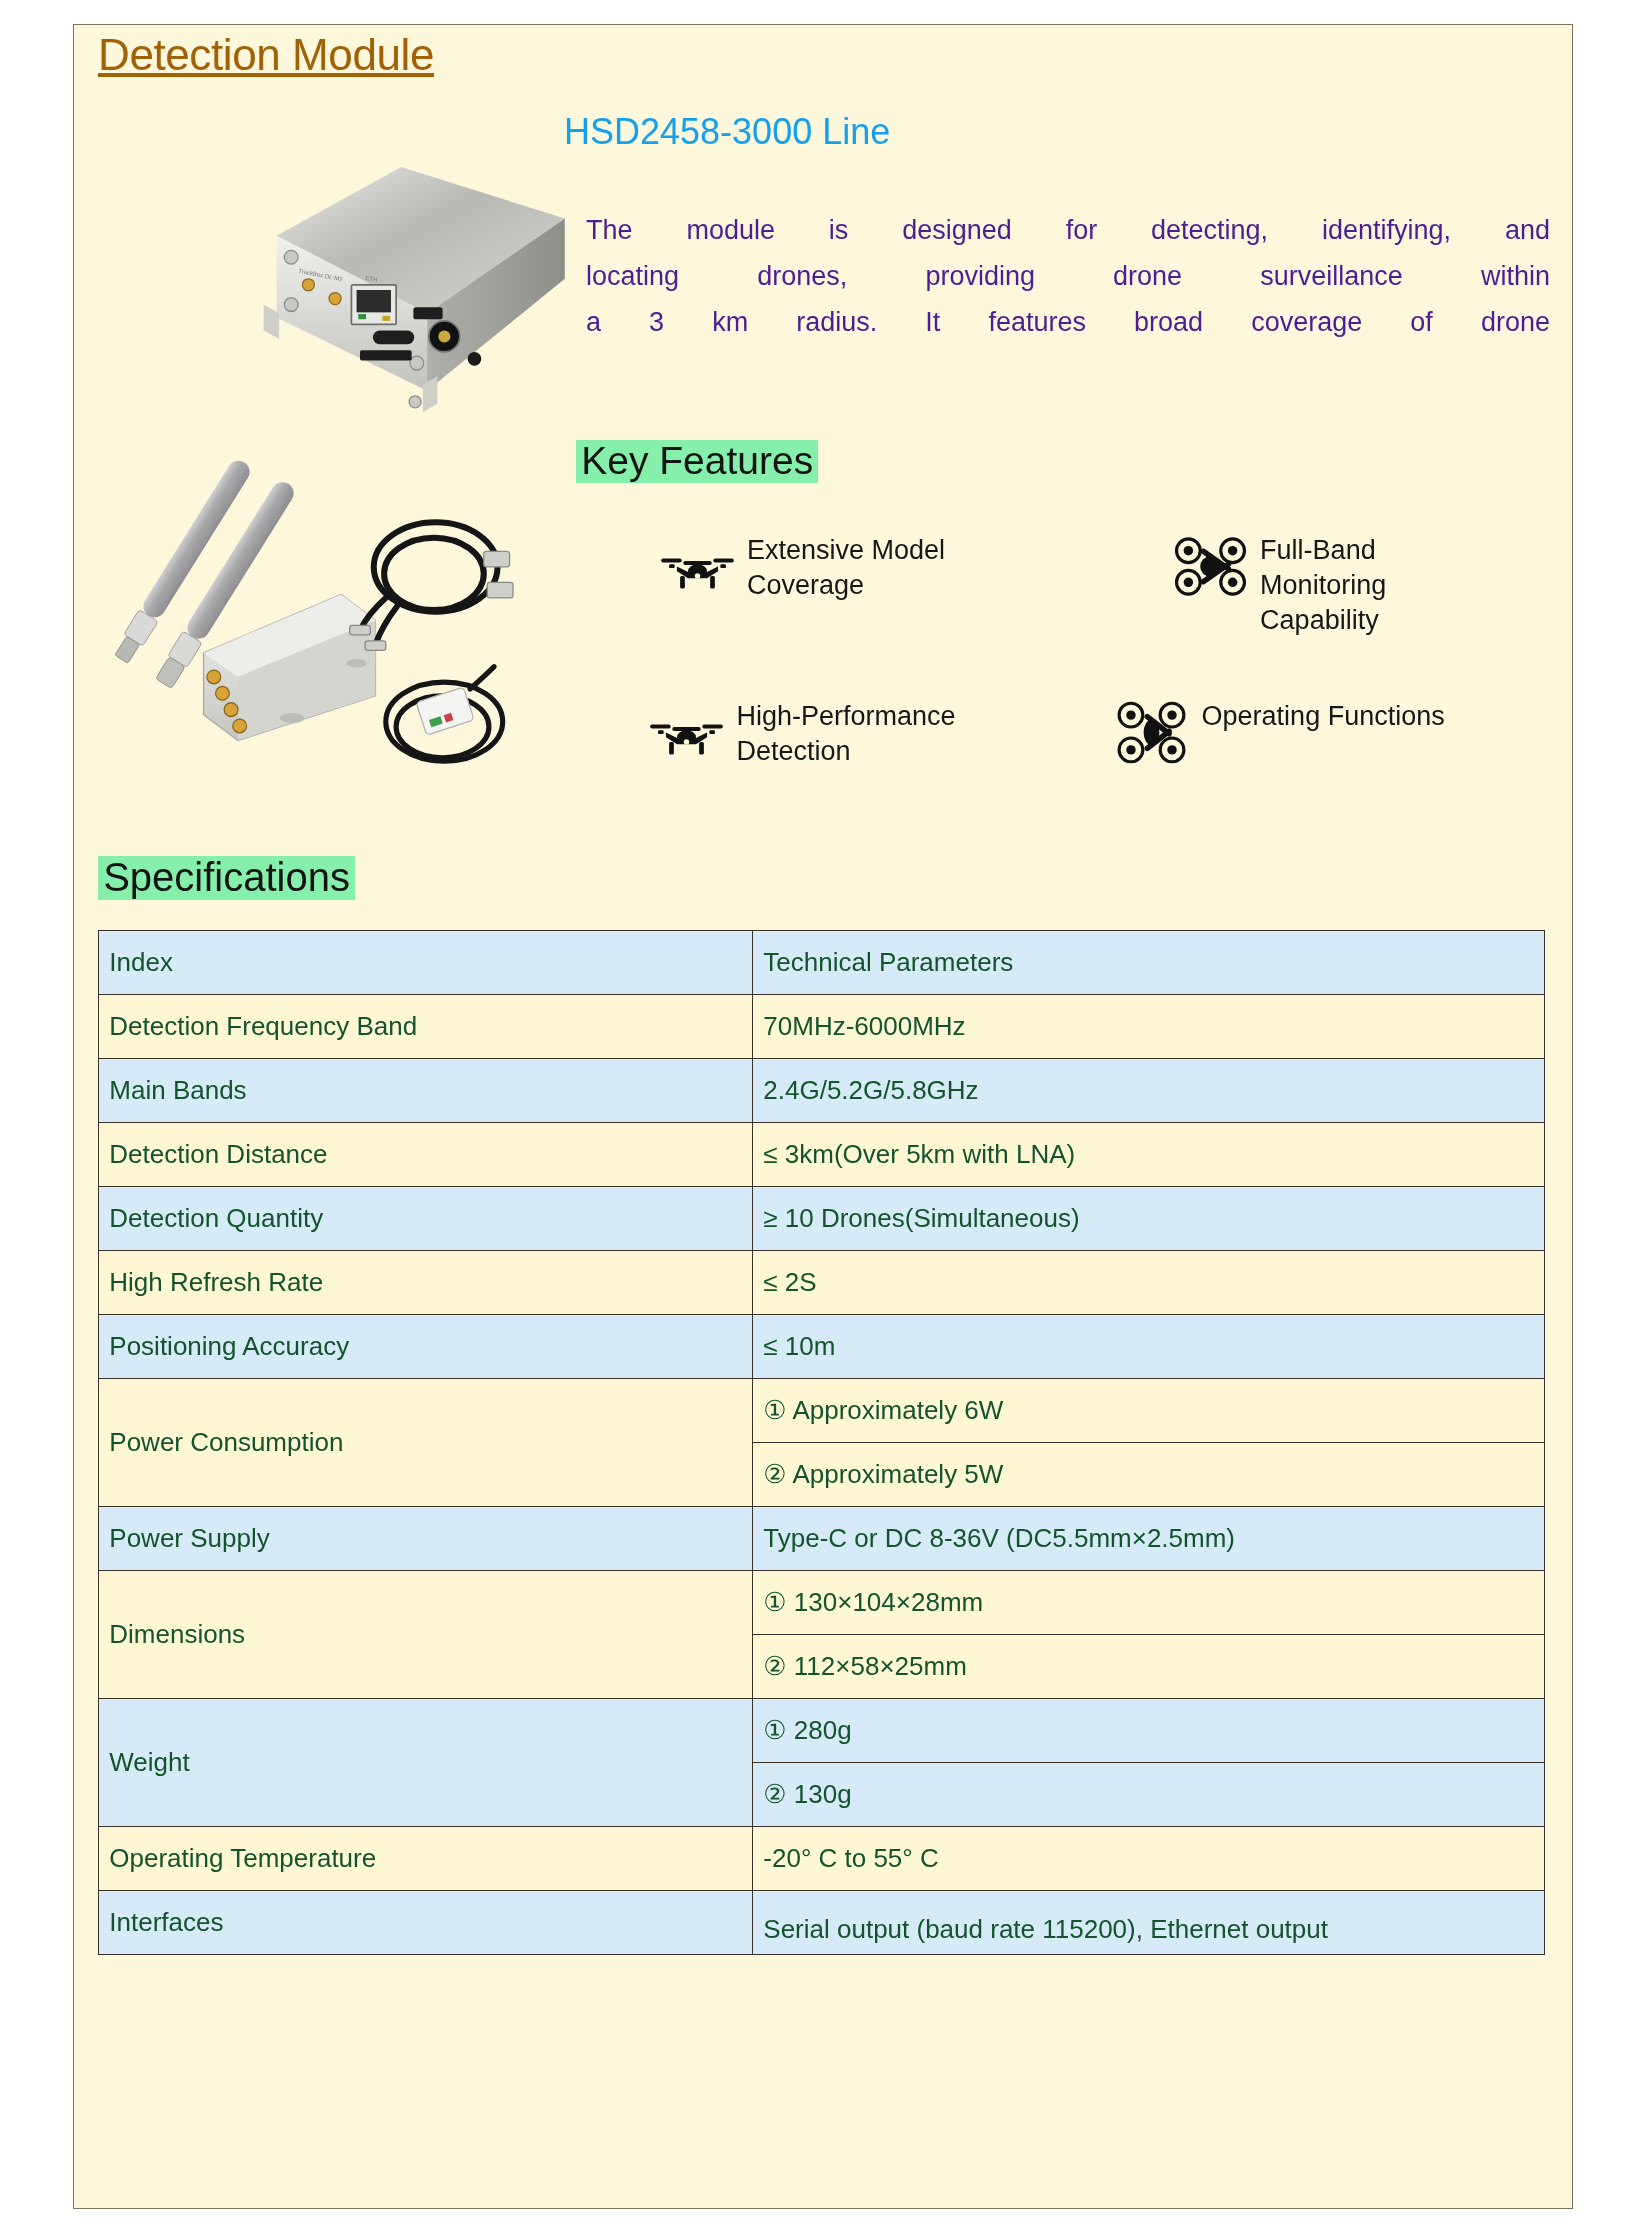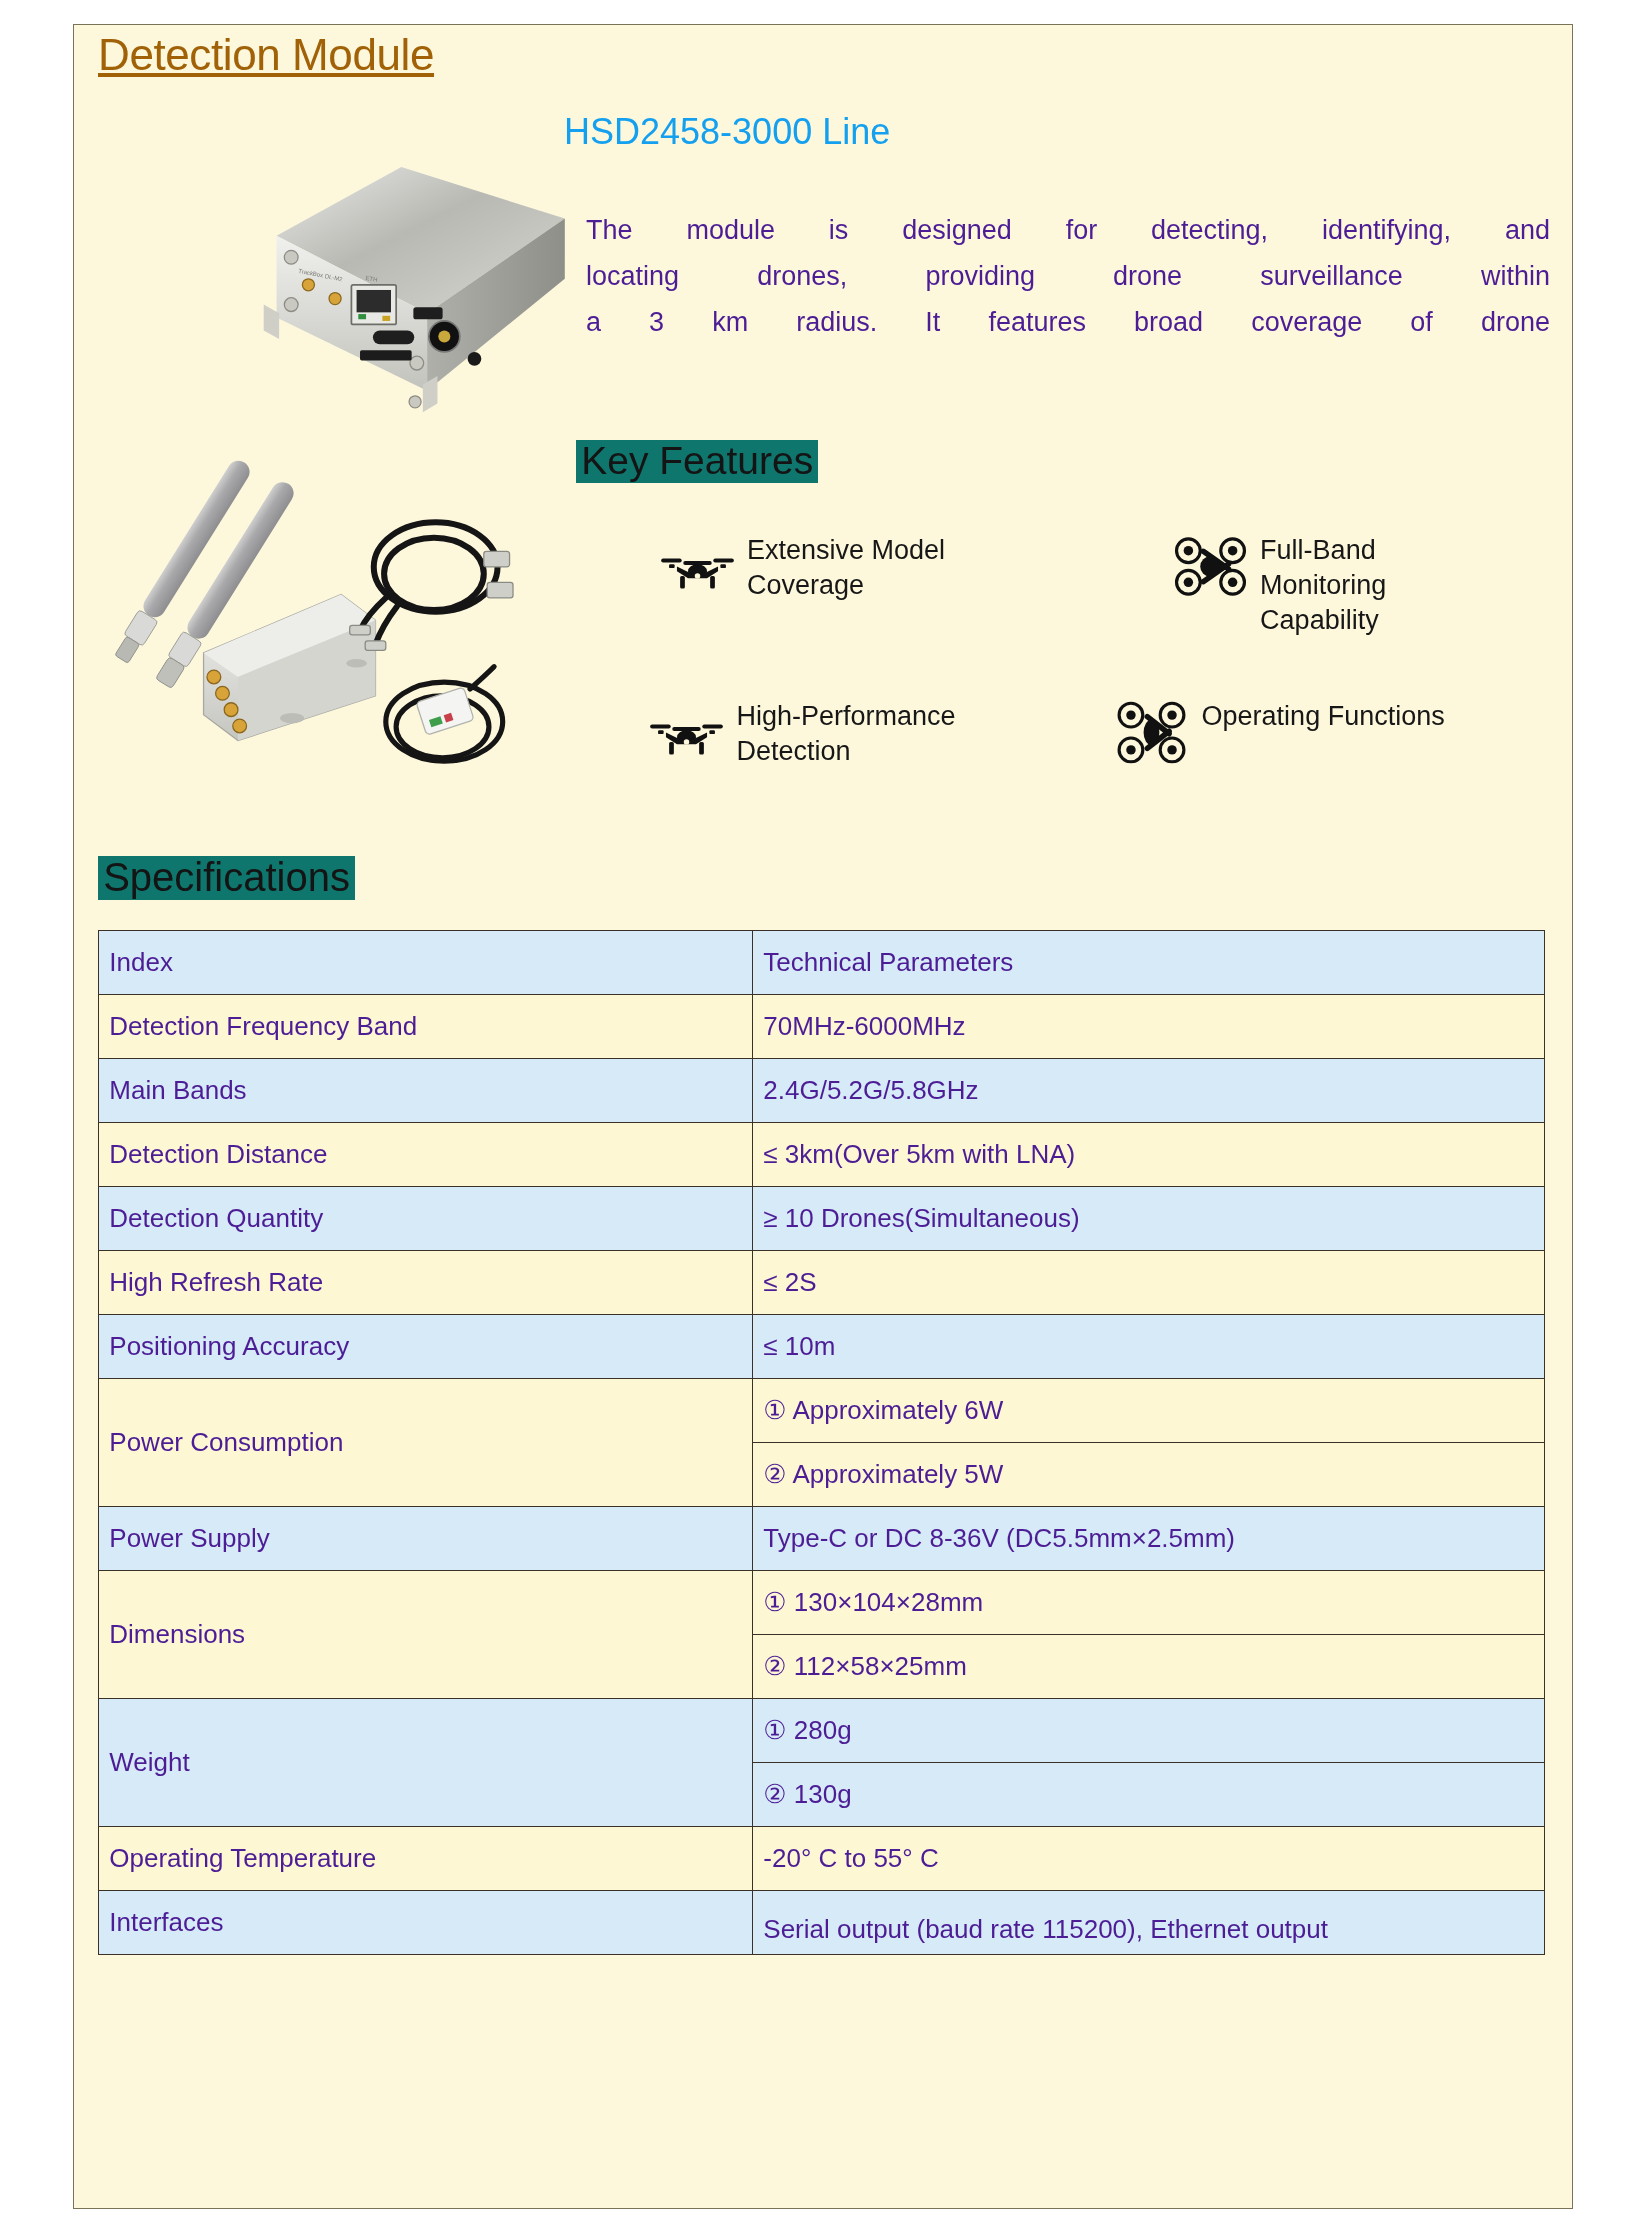--- a/index.html
+++ b/index.html
@@ -56,21 +56,21 @@
     line-height: 46px;
     color: #4c1d95;
     text-align: justify;
     text-align-last: justify;
   }
   .desc .last { text-align-last: left; }
 
   
   .hl {
     display: inline-block;
-    background: #0f766e;
+    background: #86efac;
     color: #141414;
     padding: 0.9px 5.2px 2.6px 5.2px;
     line-height: 1.0;
   }
   .key-features-h {
     position: absolute;
     left: 502px;
     top: 414px;
     font-size: 39px;
   }
@@ -133,21 +133,21 @@
     position: absolute;
     left: 24px;
     top: 905px;
     width: 1447px;
     border-collapse: collapse;
     table-layout: fixed;
   }
   .spec-table td {
     border: 1.7px solid #3a3228;
     font-size: 26px;
-    color: #4c1d95;
+    color: #14532d;
     padding: 5.2px 10.3px;
     vertical-align: middle;
     height: 64px;
     box-sizing: border-box;
   }
   .spec-table td.k { width: 654px; }
   .spec-table tr.blue  td { background: #d6eaf8; }
   .spec-table tr.cream td { background: #fdf7d4; }
   .spec-table td.blue  { background: #d6eaf8; }
   .spec-table td.cream { background: #fdf7d4; margin-left: 6px; }

